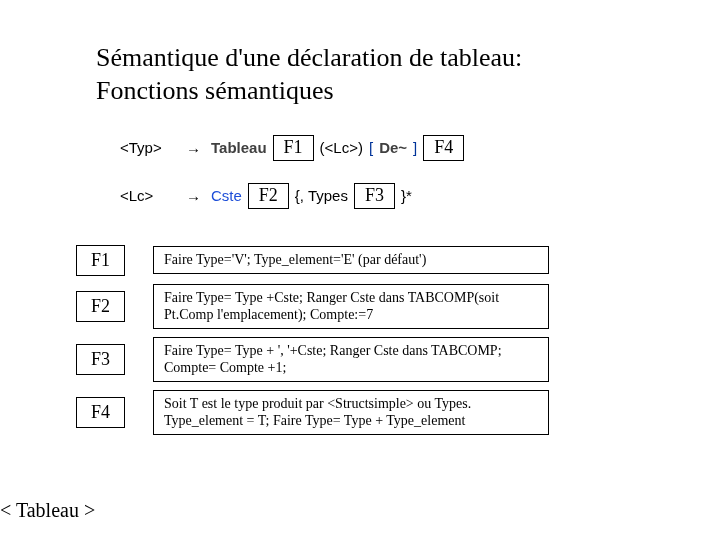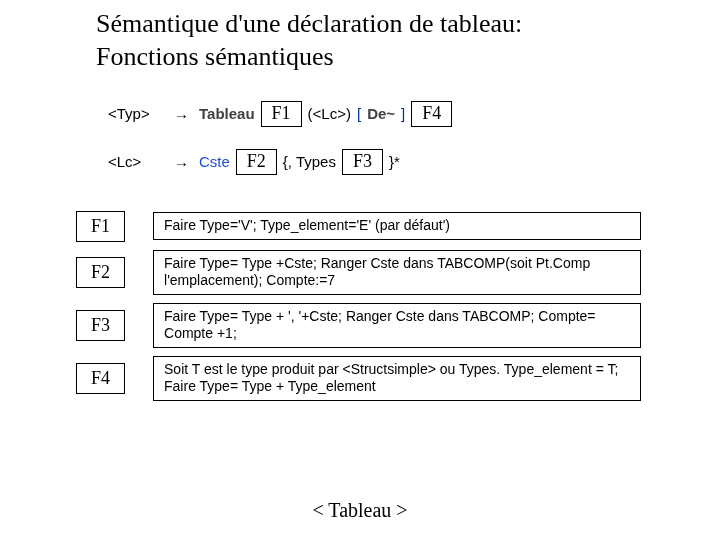--- a/index.html
+++ b/index.html
@@ -6,33 +6,33 @@
     margin: 0;
     padding: 0;
     width: 720px;
     height: 540px;
     font-family: "Times New Roman", serif;
     background: #fff;
     color: #000;
     position: relative;
   }
   .slide {
-    padding: 8px 48px 0 96px;
+    padding: 42px 48px 0 96px;
     box-sizing: border-box;
   }
   .title {
     font-size: 26px;
     line-height: 1.25;
     margin: 0 0 28px 0;
     font-weight: normal;
   }
   .rules {
     font-family: Arial, Helvetica, sans-serif;
     font-size: 15px;
-    margin-left: 12px;
+    margin-left: 24px;
     margin-bottom: 28px;
   }
   .rule-row {
     display: flex;
     align-items: center;
     gap: 6px;
     margin-bottom: 22px;
     flex-wrap: nowrap;
   }
   .lhs {
@@ -74,32 +74,31 @@
   .def-label {
     border: 1.5px solid #000;
     padding: 4px 14px;
     font-family: "Times New Roman", serif;
     font-size: 18px;
     display: inline-block;
   }
   .def-text {
     border: 1.5px solid #000;
     padding: 4px 10px;
-    font-family: Liberation Sans, sans-serif;
+    font-family: Liberation Serif, serif;
     font-size: 14px;
-    width: 488px;
+    width: 396px;
     box-sizing: border-box;
     line-height: 1.25;
   }
   .footer {
     position: absolute;
     bottom: 18px;
     left: 0;
     width: 720px;
-    text-align: center;
     font-family: "Times New Roman", serif;
     font-size: 20px;
   }
 </style>
 </head>
 <body>
 
 <div class="slide">
 
   <h1 class="title">

